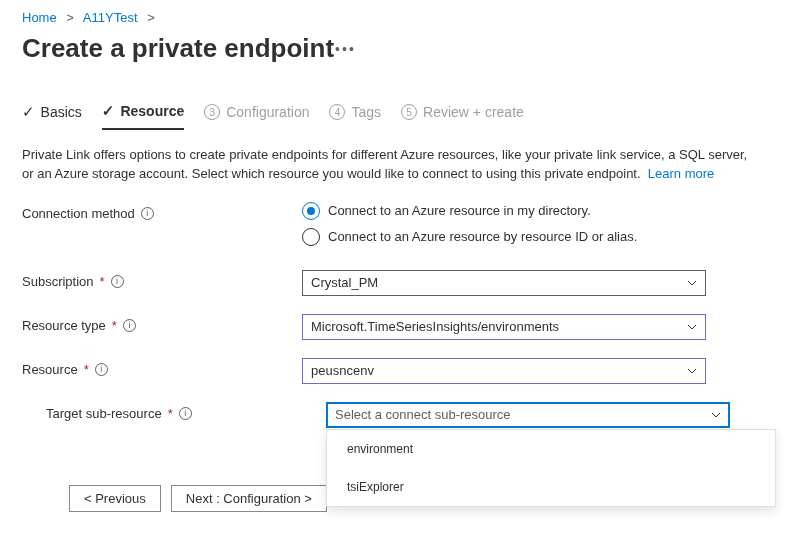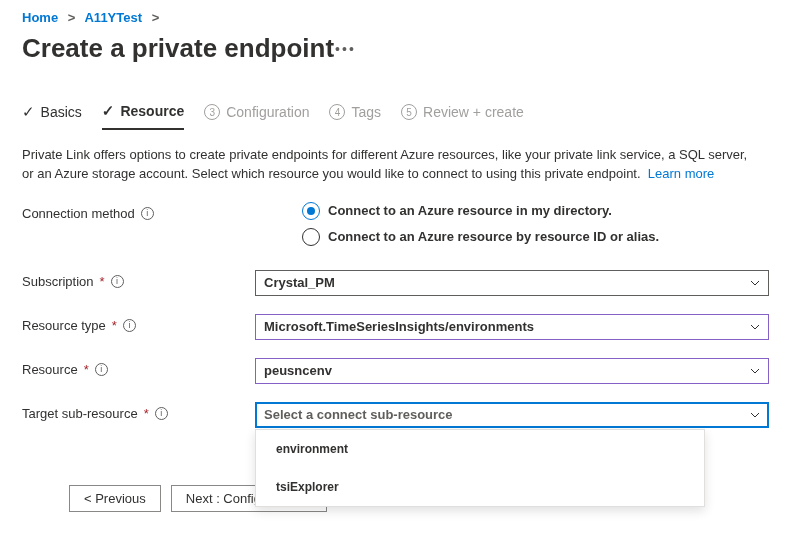--- a/index.html
+++ b/index.html
@@ -6,21 +6,21 @@
   body {
     font-family: "Segoe UI", Arial, sans-serif;
     font-size: 13px;
     color: #323130;
     background: #fff;
     width: 791px;
     height: 534px;
     padding: 10px 22px;
     position: relative;
   }
-  .breadcrumb { font-size: 13px; color: #0078d4; margin-bottom: 8px; font-weight: bold; }
+  .breadcrumb { font-size: 13px; color: #0078d4; margin-bottom: 8px; }
   .breadcrumb a { color: #0078d4; text-decoration: none; }
   .breadcrumb .chev { color: #605e5c; margin: 0 6px; }
   .title-row { display: flex; align-items: center; gap: 1px; margin-bottom: 34px; }
   .page-title { font-size: 26px; font-weight: 600; color: #323130; }
   .ellipsis { color: #605e5c; font-size: 14px; letter-spacing: 2px; cursor: pointer; }
   .tabs { display: flex; align-items: center; gap: 20px; border-bottom: none; margin-bottom: 16px; }
   .tab { display: flex; align-items: center; gap: 6px; font-size: 14px; color: #a19f9d; padding: 4px 0 8px 0; cursor: pointer; }
   .tab .check { font-size: 15px; color: #323130; }
   .tab.completed { color: #323130; }
   .tab.active { color: #323130; border-bottom: 2px solid #323130; font-weight: 600;}
@@ -33,31 +33,31 @@
   .desc a { color: #0078d4; text-decoration: none; }
   .form-row { display: flex; align-items: flex-start; margin-bottom: 18px; }
   .form-row.radio-row { margin-bottom: 24px; }
   .form-label { width: 280px; display: flex; align-items: center; gap: 6px; font-size: 13px; color: #323130; padding-top: 4px;}
   .req { color: #a4262c; }
   .info-icon {
     display: inline-flex; align-items: center; justify-content: center;
     width: 13px; height: 13px; border: 1px solid #605e5c; border-radius: 50%;
     font-size: 9px; color: #605e5c; cursor: default;
   }
-  .form-control { flex: 1; font-weight: bold; }
+  .form-control { flex: 1; }
   .radio-group { display: flex; flex-direction: column; gap: 8px; }
   .radio-item { display: flex; align-items: center; gap: 8px; font-size: 13px; cursor: pointer;}
   .radio-outer {
     width: 18px; height: 18px; border-radius: 50%;
     border: 1px solid #323130; display: flex; align-items: center; justify-content: center;
   }
   .radio-outer.selected { border-color: #0078d4; }
   .radio-inner { width: 8px; height: 8px; border-radius: 50%; background: #0078d4; }
   .select-box {
-    width: 514px; height: 26px; border: 1px solid #605e5c;
+    width: 404px; height: 26px; border: 1px solid #605e5c;
     display: flex; align-items: center; justify-content: space-between;
     padding: 0 8px; font-size: 13px; background: #fff; cursor: pointer;
   }
   .select-box.purple { border-color: #8661c5; }
   .select-box.focused { border: 2px solid #0078d4; padding: 0 7px; height: 26px;}
   .select-box .placeholder { color: #605e5c; }
   .chevron-down {
     width: 10px; height: 6px; display: inline-block;
   }
   .chevron-down svg { display: block; }
@@ -185,21 +185,21 @@
       <span>peusncenv</span>
       <span class="chevron-down">
           <svg width="10" height="6" viewBox="0 0 10 6">
             <path d="M1 1 L5 5 L9 1" stroke="#323130" stroke-width="1" fill="none"></path>
           </svg>
         </span>
     </div>
   </div>
 </div>
 
-<div class="form-row" style="position:relative;">
+<div class="form-row" style="position:relative;margin-left:24px;">
   <div class="form-label">
     <span>Target sub-resource</span>
     <span class="req">*</span>
     <span class="info-icon">i</span>
   </div>
   <div class="form-control" style="position:relative;">
     <div class="select-box focused">
       <span class="placeholder">Select a connect sub-resource</span>
       <span class="chevron-down">
           <svg width="10" height="6" viewBox="0 0 10 6">

